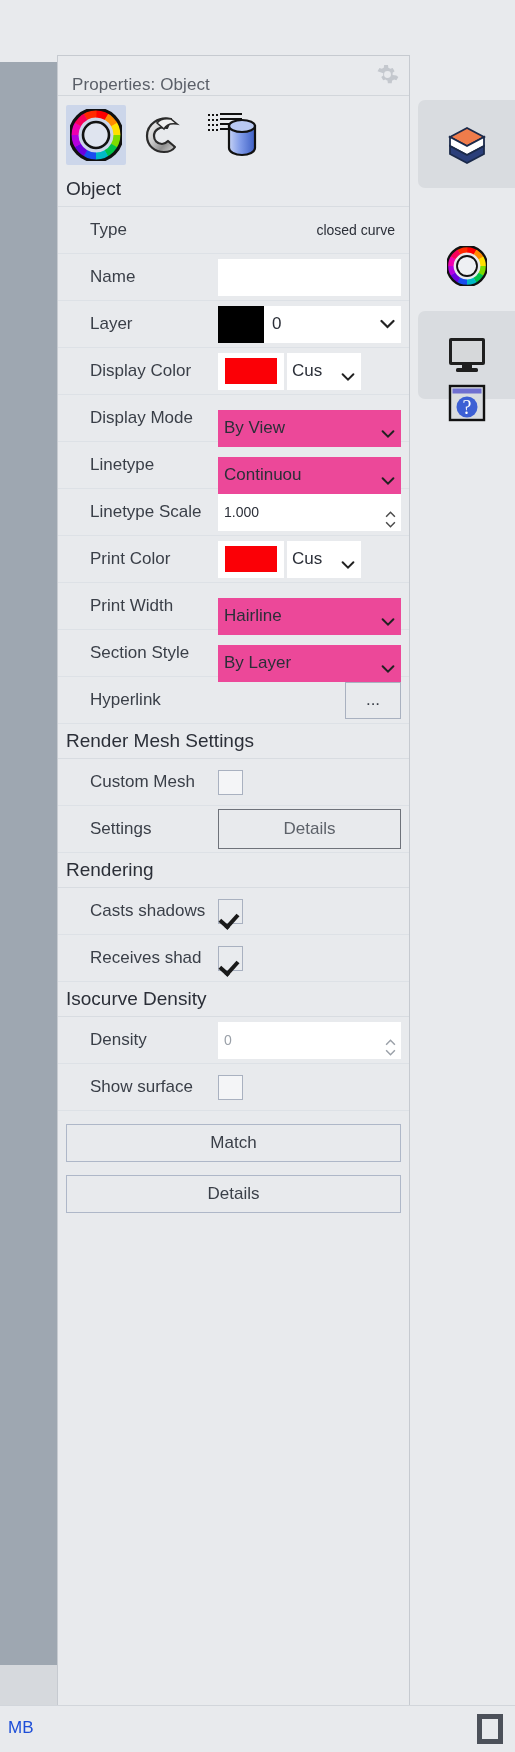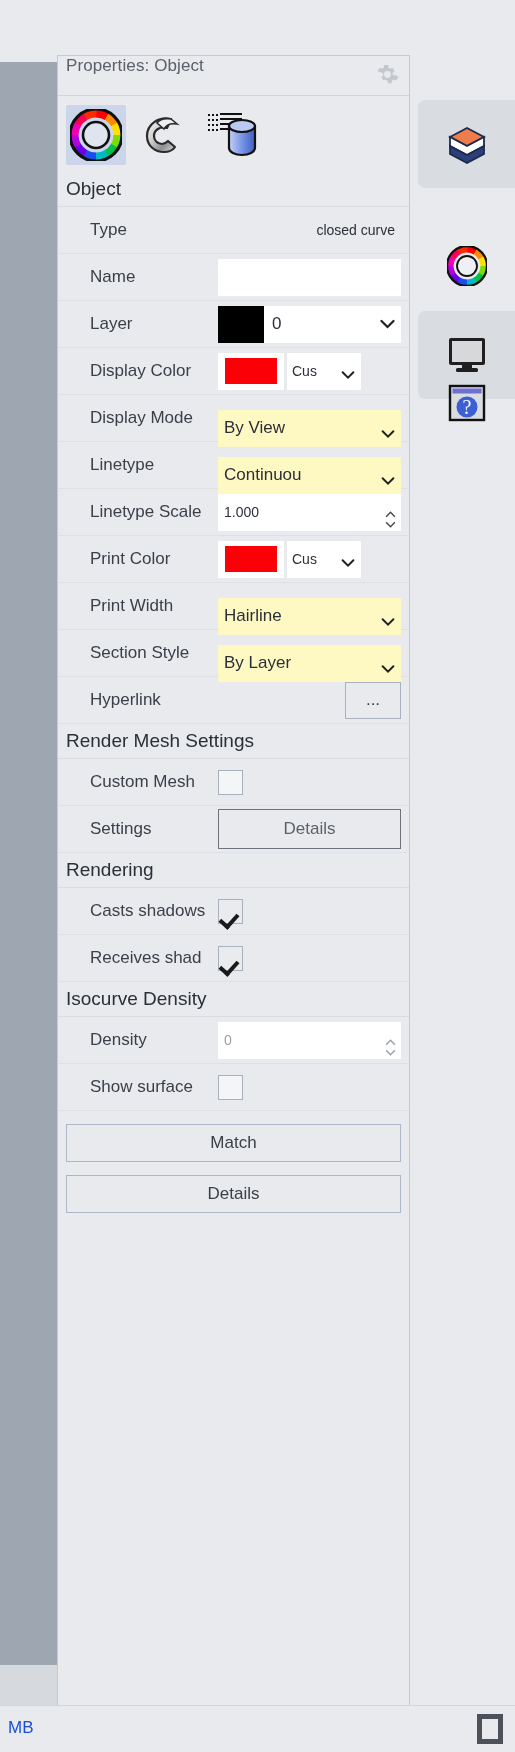--- a/index.html
+++ b/index.html
@@ -17,21 +17,21 @@
   .left-strip-foot{ position:absolute; left:0; top:1665px; width:57px; height:40px; background:#d6d9dd; }
 
   
   .panel{
     position:absolute; left:57px; top:55px; width:353px; height:1650px;
     background:#e8eaed; border:1px solid #c6cad0; border-bottom:none;
   }
   .panel-header{
     position:relative; height:40px; background:#e8eaed;
     border-bottom:1px solid #d2d6db;
-    display:flex; align-items:flex-start; padding-left:8px;
+    display:flex; align-items:flex-end; padding-left:14px;
   }
   .panel-title{ font-size:17px; color:#5a5f68; letter-spacing:.1px; }
   .gear{ position:absolute; right:10px; top:7px; width:23px; height:23px; }
 
   
   .tool-row{ height:72px; display:flex; align-items:center; gap:8px; padding:6px 8px 0 8px; }
   .tool-btn{ width:60px; height:60px; display:flex; align-items:center; justify-content:center; border-radius:2px; }
   .tool-btn.sel{ background:#ccd6ea; }
 
   
@@ -45,32 +45,32 @@
 
   .field{
     flex:1; height:37px; background:#ffffff; border:none;
     display:flex; align-items:center; padding:0 6px; font-size:14px; color:#2b2f38;
     overflow:hidden; white-space:nowrap;
   }
   .field.plain{ background:transparent; }
   .val-right{ justify-content:flex-end; }
   .placeholder{ color:#9aa0a8; }
 
-  .combo{ position:relative; flex:1; height:37px; background:#fef9c3; display:flex; align-items:center; padding:0 26px 0 6px; font-size:17px; overflow:hidden; white-space:nowrap;margin-top:20px; }
+  .combo{ position:relative; flex:1; height:37px; background:#ec4899; display:flex; align-items:center; padding:0 26px 0 6px; font-size:17px; overflow:hidden; white-space:nowrap;margin-top:20px; }
   .caret{ position:absolute; right:6px; top:50%; transform:translateY(-50%); width:14px; height:9px; }
 
   .swatchbox{ width:66px; height:37px; background:#fff; display:flex; align-items:center; justify-content:center; margin-right:3px; flex:0 0 66px; }
   .swatch{ width:52px; height:26px; }
   .swatch.red{ background:#fb0006; }
 
   .layerbox{ flex:1; height:37px; background:#fff; display:flex; align-items:center; }
   .layer-sw{ width:46px; height:37px; background:#000; flex:0 0 46px; }
   .layer-name{ padding-left:8px; font-size:17px; }
 
-  .combo-small{ position:relative; width:74px; flex:0 0 74px; height:37px; background:#fff; display:flex; align-items:center; padding:0 22px 0 5px; font-size:14px; overflow:hidden; white-space:nowrap; }
+  .combo-small{ position:relative; width:74px; flex:0 0 74px; height:37px; background:#fff; display:flex; align-items:center; padding:0 22px 0 5px; font-size:17px; overflow:hidden; white-space:nowrap; }
 
   
   .spin{ width:22px; flex:0 0 22px; height:37px; background:#fff; display:flex; flex-direction:column; align-items:center; justify-content:center; gap:3px; }
   .spin .a{ width:11px; height:7px; }
 
   
   .cb{ width:25px; height:25px; border:1px solid #a9b1c0; background:#e9ebee; position:relative; }
   .cb.on::after{
     content:""; position:absolute; left:4px; top:10px; width:8px; height:14px;
     border:solid #1a1a1a; border-width:0 4px 4px 0; transform:rotate(42deg);

